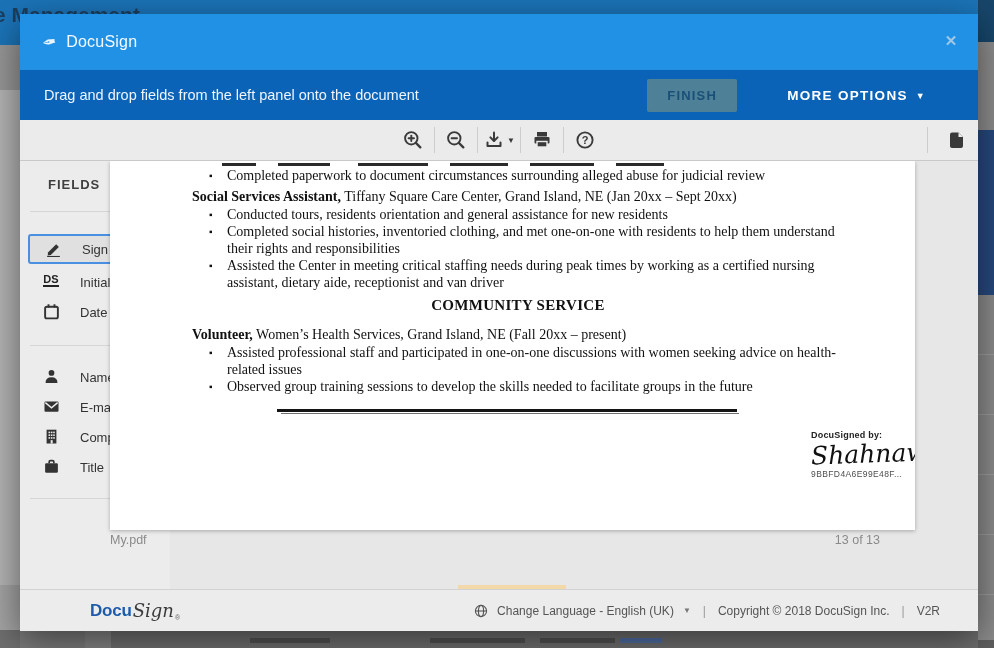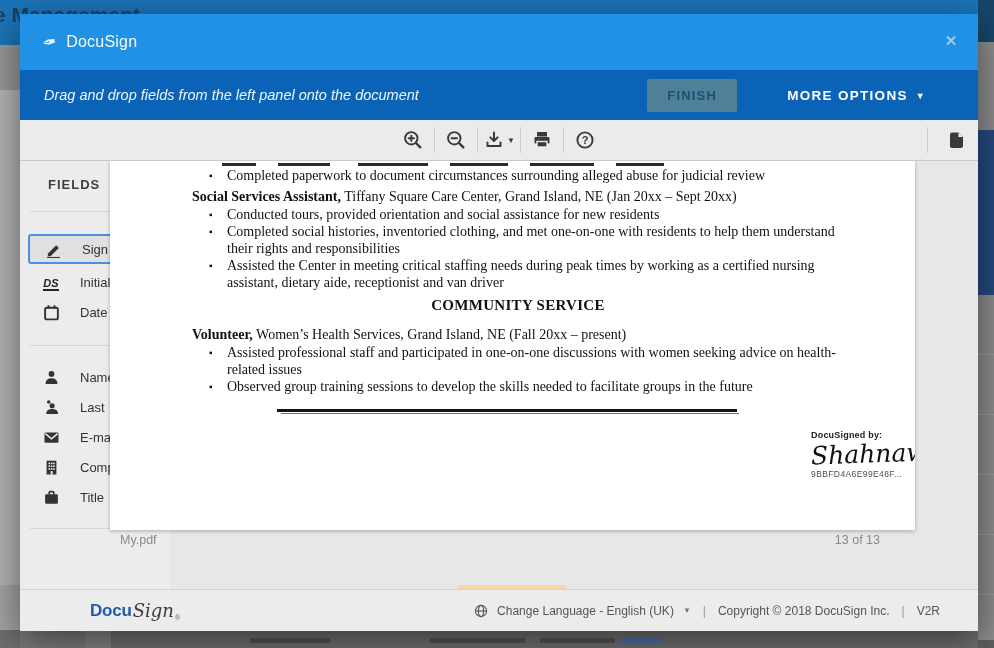--- a/index.html
+++ b/index.html
@@ -31,21 +31,21 @@
 
   
   .m-header{height:56px;background:#2191e5;display:flex;align-items:center;padding:0 22px;position:relative;flex:0 0 auto;}
   .pen-glyph{color:#eaf4fd;font-size:17px;display:inline-block;transform:rotate(-12deg) scaleX(-1);margin-right:10px;}
   .brand{color:#f4f9fe;font-size:16px;letter-spacing:.2px;}
   .m-close{position:absolute;right:14px;top:14px;width:26px;height:26px;border:none;background:transparent;
            color:#9ec7e8;font-size:15px;font-weight:bold;cursor:pointer;line-height:26px;text-align:center;padding:0;}
 
   
   .m-bar{height:50px;background:#0b63b7;display:flex;align-items:center;padding-left:24px;flex:0 0 auto;}
-  .m-msg{color:#eef5fc;font-size:14.5px;flex:1;font-style:italic;}
+  .m-msg{color:#eef5fc;font-size:14.5px;flex:1;}
   .finish-btn{width:90px;height:33px;background:#4e8097;border:none;border-radius:2px;color:#1a5078;
               font-family:"Liberation Sans",sans-serif;font-size:13px;font-weight:bold;letter-spacing:1.2px;cursor:pointer;}
   .more-opts{display:flex;align-items:center;gap:8px;margin-left:44px;margin-right:46px;color:#ffffff;
              font-size:13.5px;font-weight:bold;letter-spacing:1.3px;cursor:pointer;background:none;border:none;}
   .more-opts .caret{font-size:9px;position:relative;top:1px;}
 
   
   .m-toolbar{height:40px;background:#ebebeb;border-bottom:1px solid #c9c9c9;position:relative;flex:0 0 auto;}
   .tb-center{position:absolute;left:0;right:0;top:0;height:40px;display:flex;align-items:center;justify-content:center;}
   .tb-btn{width:42px;height:40px;display:flex;align-items:center;justify-content:center;background:none;border:none;cursor:pointer;padding:0;}
@@ -62,21 +62,21 @@
   .fields-panel{position:absolute;left:0;top:0;width:150px;height:100%;background:#ececec;padding-top:16px;box-sizing:border-box;z-index:1;}
   .fp-title{height:20px;margin-left:28px;font-size:13px;font-weight:bold;letter-spacing:1px;color:#3f3f3f;}
   .fp-div{height:1px;background:#d6d6d6;margin:14px 10px 0 10px;}
   .fp-div.d2{margin-top:18px;}
   .fp-div.d3{margin-top:16px;}
   .fp-row{height:30px;display:flex;align-items:center;margin:0 8px;padding-left:14px;box-sizing:border-box;cursor:pointer;}
   .fp-row.first{margin-top:22px;}
   .fp-row.gap2{margin-top:16px;}
   .fp-row.gap3{margin-top:24px;}
   .fp-row.sel{border:2px solid #4990e2;border-radius:3px;background:#e0e0e0;}
-  .fp-icon{width:18px;height:18px;display:flex;align-items:flex-end;justify-content:center;margin-right:20px;flex:0 0 auto;font-style:italic;}
+  .fp-icon{width:18px;height:18px;display:flex;align-items:flex-start;justify-content:center;margin-right:20px;flex:0 0 auto;}
   .fp-label{font-size:13px;color:#333;white-space:nowrap;}
   .ds-glyph{font-size:11px;font-weight:bold;color:#222;border-bottom:2px solid #222;line-height:12px;}
 
   
   .doc-page{position:absolute;left:90px;top:0;width:805px;height:369px;background:#ffffff;z-index:2;
             box-shadow:0 1px 4px rgba(0,0,0,.28);overflow:hidden;font-family:"Liberation Serif",serif;color:#111;}
   .doc-frag{position:relative;height:6px;overflow:hidden;}
   .doc-frag i{position:absolute;top:2px;height:3px;background:#2b2b2b;}
   .doc-bullet-row{display:flex;margin-left:99px;line-height:17px;font-size:14px;}
   .bullet-sq{width:18px;flex:0 0 auto;font-size:10px;line-height:17px;}
@@ -89,21 +89,21 @@
   .doc-rule .r1{height:3px;background:#141414;}
   .doc-rule .r2{height:1px;background:#6f6f6f;margin-top:1px;margin-left:4px;width:458px;}
 
   
   .sig-block{display:flex;margin:16px 0 0 653px;}
   .sig-inner{padding-left:2px;margin-left:46px;}
   .sig-label{font-size:9px;font-weight:bold;color:#222;font-family:"Liberation Sans",sans-serif;letter-spacing:.2px;}
   .sig-name{font-size:25px;font-style:italic;line-height:27px;color:#101010;font-family:"DejaVu Serif",serif;transform:rotate(-2deg);}
   .sig-id{font-size:8.5px;color:#4d4d4d;font-family:"Liberation Sans",sans-serif;letter-spacing:.4px;margin-top:2px;}
 
-  .file-label{position:absolute;left:100px;top:372px;font-size:12.5px;color:#8a8a8a;z-index:1;}
+  .file-label{position:absolute;left:90px;top:372px;font-size:12.5px;color:#8a8a8a;z-index:1;}
   .page-indicator{position:absolute;left:770px;top:372px;width:90px;text-align:right;font-size:12.5px;color:#8a8a8a;z-index:1;}
   .toast-sliver{position:absolute;left:438px;top:424px;width:108px;height:6px;background:#f3d9a9;z-index:3;}
 
   
   .m-footer{height:42px;background:#ececec;border-top:1px solid #d2d2d2;display:flex;align-items:center;
             padding:0 38px 0 70px;box-sizing:border-box;flex:0 0 auto;}
   .f-logo{display:flex;align-items:flex-end;}
   .f-docu{font-size:17px;font-weight:bold;color:#1e5bad;letter-spacing:-.2px;}
   .f-sign{font-size:18px;font-style:italic;font-family:"DejaVu Serif",serif;color:#3b3b3b;margin-left:1px;}
   .f-reg{font-size:7px;color:#666;margin-left:1px;}
@@ -254,30 +254,20 @@
           <span class="fp-icon">
             <svg width="17" height="17" viewBox="0 0 16 16">
                 <circle cx="8" cy="4.6" r="2.7" fill="#333"></circle>
                 <path d="M2.4 14 q0-5.2 5.6-5.2 q5.6 0 5.6 5.2 z" fill="#333"></path>
               </svg>
           </span>
           <span class="fp-label">Name</span>
         </div>
 
 
-        <div class="fp-row">
-          <span class="fp-icon">
-            <svg width="17" height="17" viewBox="0 0 16 16">
-                <circle cx="5.4" cy="2.8" r="1.7" fill="#333"></circle>
-                <circle cx="8.6" cy="6.4" r="2.4" fill="#333"></circle>
-                <path d="M3 14 q0-4.6 5.6-4.6 q5.6 0 5.6 4.6 z" fill="#333"></path>
-              </svg>
-          </span>
-          <span class="fp-label">Last</span>
-        </div>
 
         <div class="fp-row">
           <span class="fp-icon">
             <svg width="17" height="17" viewBox="0 0 16 16">
                 <rect x="1.4" y="3.4" width="13.2" height="9.6" rx="1" fill="#333"></rect>
                 <path d="M2.2 4.4 L8 9.2 L13.8 4.4" fill="none" stroke="#ececec" stroke-width="1.4"></path>
               </svg>
           </span>
           <span class="fp-label">E-mail</span>
         </div>
@@ -337,21 +327,21 @@
         </div>
 
         <div class="doc-heading-line">
           <b>Social Services Assistant,</b><span> Tiffany Square Care Center, Grand Island, NE (Jan 20xx – Sept 20xx)</span>
         </div>
 
         <div>
 
             <div class="doc-bullet-row">
               <span class="bullet-sq">▪</span>
-              <span class="bullet-txt">Conducted tours, provided orientation and social assistance for new residents</span>
+              <span class="bullet-txt">Conducted tours, residents orientation and general assistance for new residents</span>
             </div>
 
             <div class="doc-bullet-row">
               <span class="bullet-sq">▪</span>
               <span class="bullet-txt">Completed social histories, inventoried clothing, and met one-on-one with residents to help them understand their rights and responsibilities</span>
             </div>
 
             <div class="doc-bullet-row">
               <span class="bullet-sq">▪</span>
               <span class="bullet-txt">Assisted the Center in meeting critical staffing needs during peak times by working as a certified nursing assistant, dietary aide, receptionist and van driver</span>

